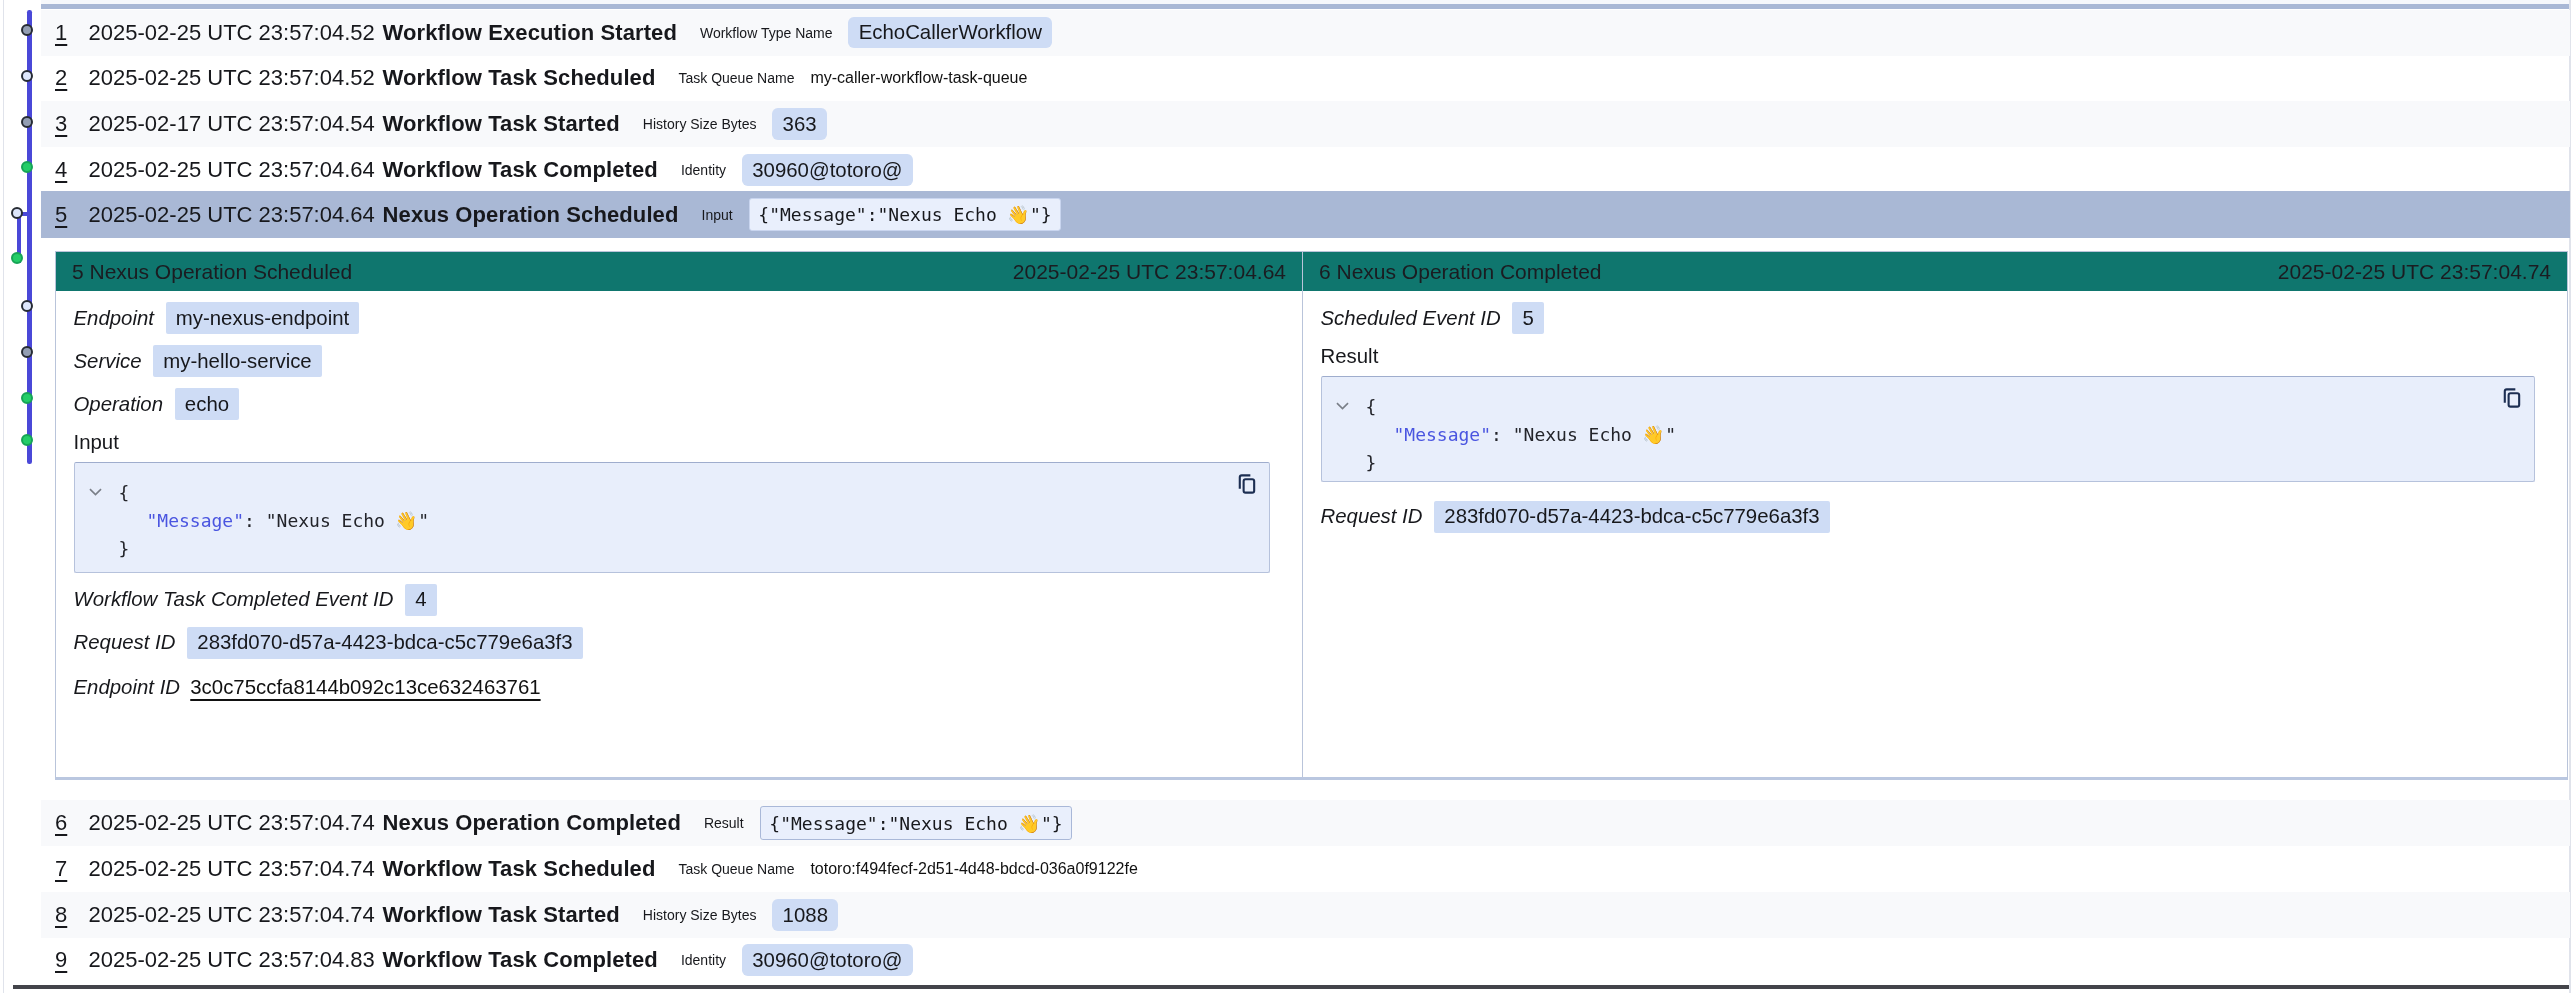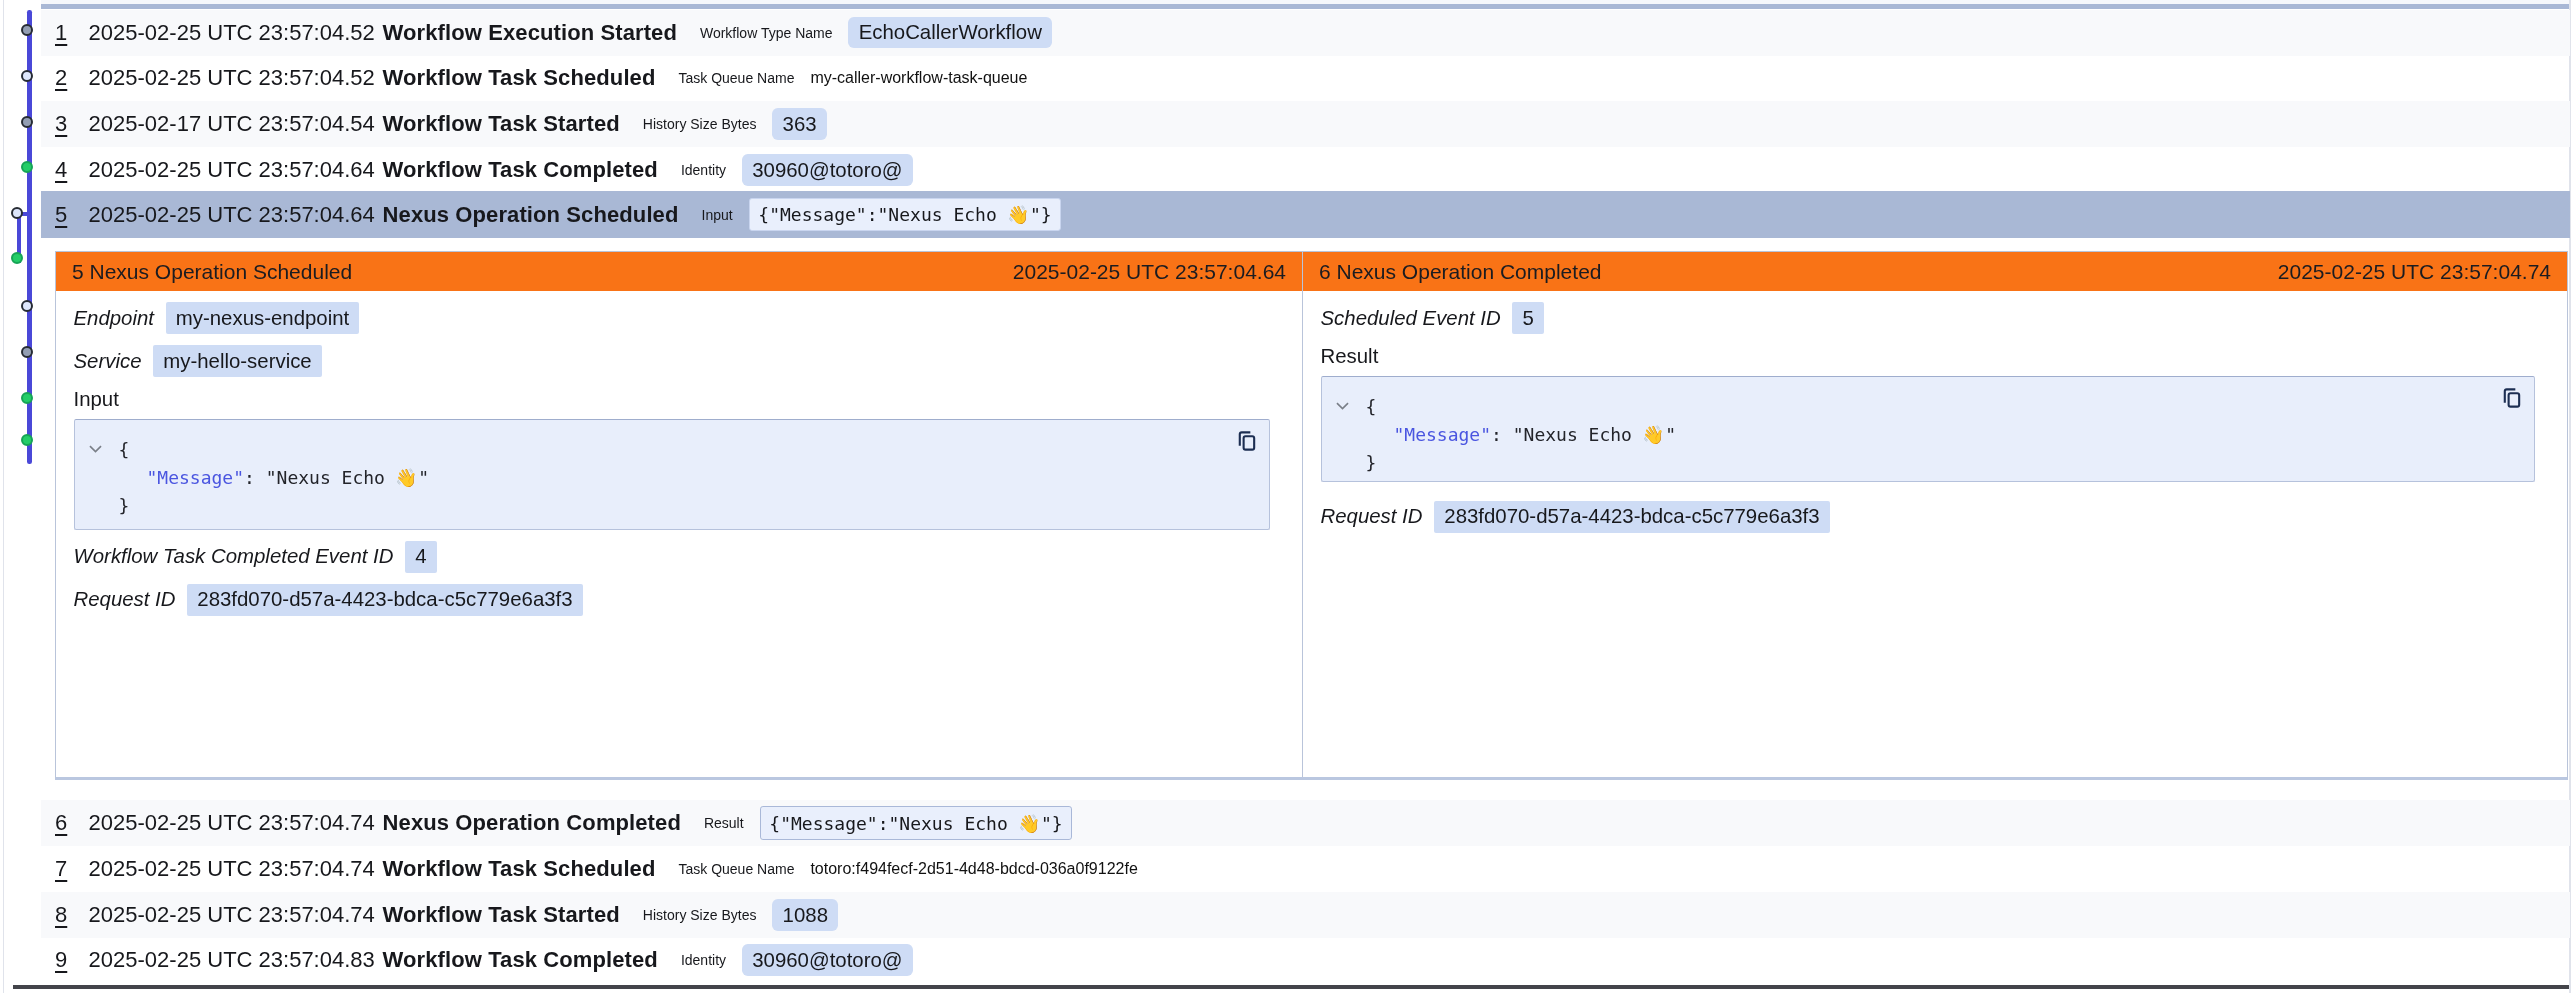--- a/index.html
+++ b/index.html
@@ -48,21 +48,21 @@
 
   .r1 { top:9.5px; }  .r2 { top:55px; }  .r3 { top:101px; } .r4 { top:147px; } .r5 { top:191px; }
   .r6 { top:800px; } .r7 { top:846px; } .r8 { top:892px; } .r9 { top:937px; }
 
   
   .panel { position:absolute; left:55px; top:251px; width:2513px; height:529px;
            border:1.5px solid #b9c4da; border-bottom:3.6px solid #bac7e0; background:#fff; display:flex; }
   .card { height:100%; }
   .card.left  { width:1247px; border-right:1.5px solid #b9c4da; }
   .card.right { flex:1; }
-  .card-head { height:39px; background:#f97316; display:flex; align-items:center; padding:0 16px; }
+  .card-head { height:39px; background:#0f766e; display:flex; align-items:center; padding:0 16px; }
   .card-title { font-size:21px; color:#1b1c21; }
   .card-time  { margin-left:auto; font-size:21px; color:#1b1c21; }
   .card-body { padding:0 17.5px; }
   .frow { display:flex; align-items:center; margin-top:11px; height:32px; }
   .flabel { font-size:20.4px;font-style:italic; }
   .fbadge { margin-left:11.6px; background:#cedcf5; border-radius:2px; padding:4.4px 10.2px; font-size:20.4px; }
   .flink  { margin-left:10.2px; font-size:20.4px; color:#111; text-decoration:underline; text-underline-offset:5.1px; text-decoration-thickness:1.5px; }
   .codelabel { margin-top:9.5px; height:25px; display:flex; align-items:center; font-size:20.4px; }
 
   .codeblock { position:relative; margin-top:7.3px; margin-right:14.5px; background:#e8eefb;
@@ -150,20 +150,24 @@
       </div>
       <div class="card-body">
         <div class="frow">
           <span class="flabel">Endpoint</span>
           <span class="fbadge">my-nexus-endpoint</span>
         </div>
         <div class="frow">
           <span class="flabel">Service</span>
           <span class="fbadge">my-hello-service</span>
         </div>
+        <div class="frow">
+          <span class="flabel">Operation</span>
+          <span class="fbadge">echo</span>
+        </div>
         <div class="codelabel">Input</div>
         <div class="codeblock input">
           <svg class="chevron" width="19" height="19" viewBox="0 0 24 24" fill="none" stroke="#7a7f88" stroke-width="2">
               <polyline points="5,9 12,16 19,9"></polyline>
             </svg>
           <button class="copy-btn" title="">
             <svg width="23" height="26" viewBox="0 0 24 26" fill="none" stroke="#1c2e52" stroke-width="2.2">
                 <path d="M5 18 V6 a2 2 0 0 1 2-2 h9"></path>
                 <rect x="9" y="8" width="11" height="14" rx="2"></rect>
               </svg>
@@ -173,20 +177,24 @@
 <span>}</span></pre>
         </div>
         <div class="frow">
           <span class="flabel">Workflow Task Completed Event ID</span>
           <span class="fbadge">4</span>
         </div>
         <div class="frow">
           <span class="flabel">Request ID</span>
           <span class="fbadge">283fd070-d57a-4423-bdca-c5c779e6a3f3</span>
         </div>
+        <div class="frow" style="margin-top:12.4px;">
+          <span class="flabel">Endpoint ID</span>
+          <span class="flink">3c0c75ccfa8144b092c13ce632463761</span>
+        </div>
       </div>
     </div>
 
     <div class="card right">
       <div class="card-head">
         <span class="card-title">6 Nexus Operation Completed</span>
         <span class="card-time">2025-02-25 UTC 23:57:04.74</span>
       </div>
       <div class="card-body">
         <div class="frow">

